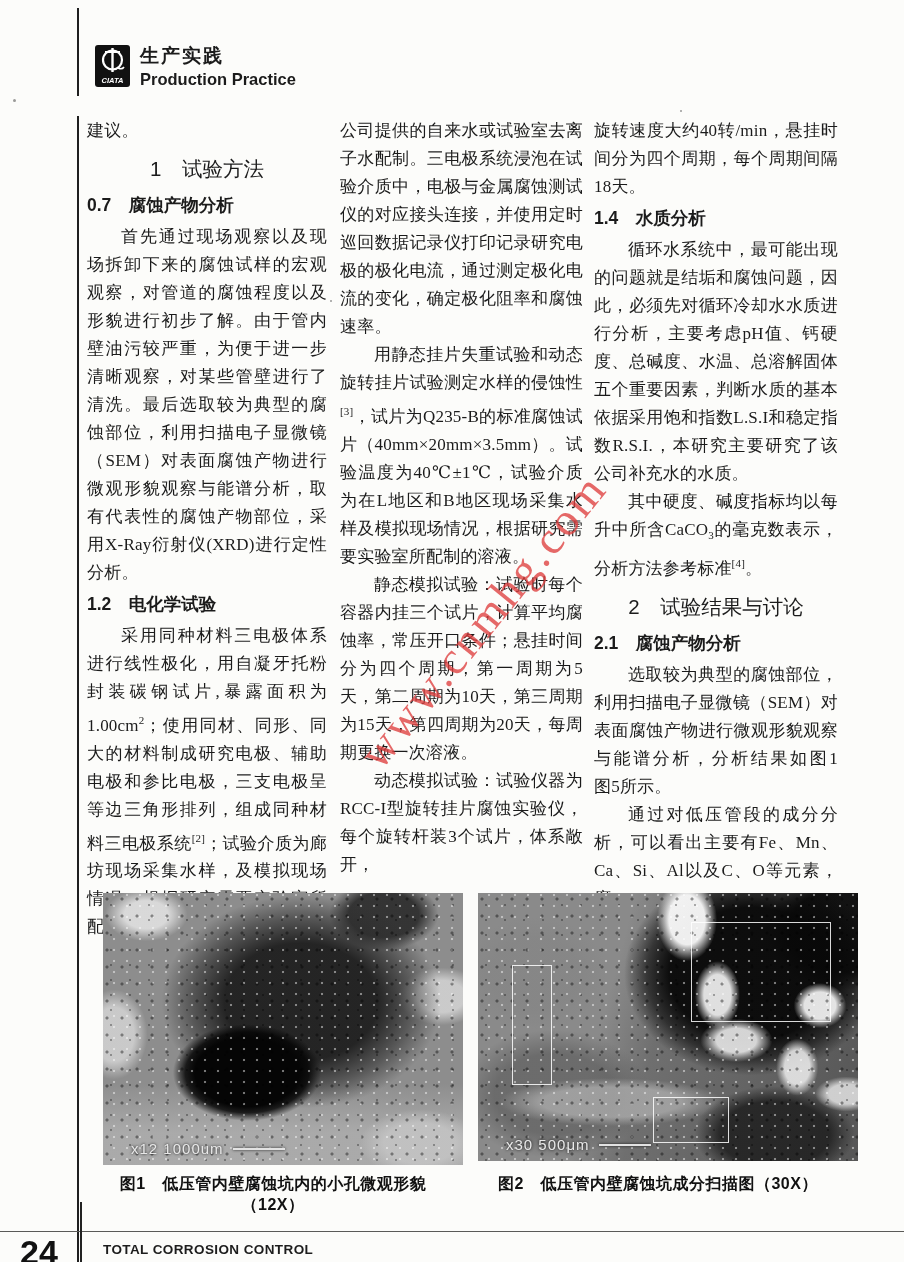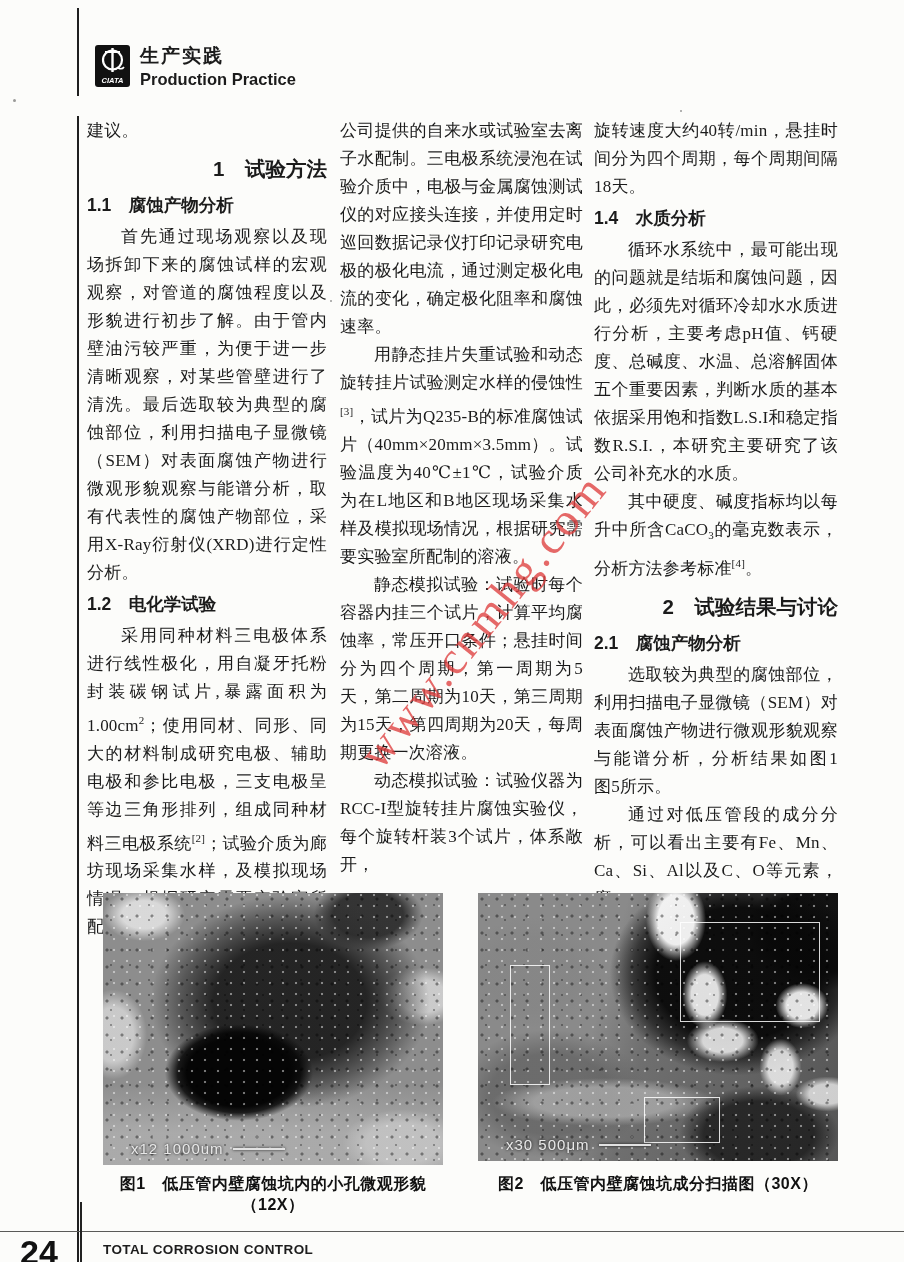--- a/index.html
+++ b/index.html
@@ -21,38 +21,38 @@
   .title-cn{font-size:19px;letter-spacing:2px;}
   .title-en{font-size:16.5px;margin-top:3px;text-align:center;}
 
   
   .col{position:absolute;top:117px;text-align:justify;}
   .col1{left:87px;width:240px;}
   .col2{left:340px;width:243px;}
   .col3{left:594px;width:244px;}
   .blk-p{font-size:17px;line-height:28px;margin:0;letter-spacing:0.2px;}
   .blk-p.indent{text-indent:2em;}
-  .blk-h1{font-family:"Liberation Sans","DejaVu Sans",sans-serif;font-weight:bold;
-          font-size:20.5px;line-height:30px;margin:9px 0 7px;text-align:right;}
+  .blk-h1{font-family:"Liberation Sans","DejaVu Sans",sans-serif;font-weight:normal;
+          font-size:20.5px;line-height:30px;margin:9px 0 7px;text-align:center;}
   .blk-h2{font-family:"Liberation Sans","DejaVu Sans",sans-serif;font-weight:bold;
           font-size:17.5px;line-height:29px;margin:3px 0 3px;text-align:left;}
   sup{font-size:11px;}
   sub{font-size:11px;}
 
   
   .watermark{
     position:absolute;left:267px;top:592px;width:440px;height:64px;
     transform:rotate(-51deg);transform-origin:center;
     font-family:"Liberation Serif","DejaVu Serif",serif;
     font-size:46px;letter-spacing:3px;color:rgba(222,62,62,0.78);
     text-align:center;pointer-events:none;
   }
 
   
-  .fig{position:absolute;overflow:hidden;}
+  .fig{position:absolute;overflow:hidden;padding-left:20px;}
   .fig1{left:103px;top:893px;width:340px;height:272px;
     background:
       radial-gradient(ellipse 95px 62px at 40% 66%, #050505 0 55%, rgba(5,5,5,0.85) 65%, transparent 78%),
       radial-gradient(ellipse 170px 130px at 55% 40%, rgba(25,25,25,0.9) 0 45%, rgba(45,45,45,0.55) 65%, transparent 82%),
       radial-gradient(ellipse 70px 45px at 78% 8%, rgba(30,30,30,0.8) 0 50%, transparent 78%),
       radial-gradient(ellipse 55px 35px at 12% 8%, rgba(225,225,225,0.9) 0 40%, transparent 75%),
       radial-gradient(ellipse 45px 60px at 3% 52%, rgba(212,212,212,0.85) 0 45%, transparent 75%),
       radial-gradient(ellipse 60px 40px at 94% 38%, rgba(218,218,218,0.8) 0 40%, transparent 72%),
       radial-gradient(ellipse 80px 45px at 88% 92%, rgba(200,200,200,0.75) 0 45%, transparent 75%),
       linear-gradient(to top, rgba(182,182,182,0.7) 0 12%, transparent 30%),
@@ -122,21 +122,21 @@
     </svg>
     <div class="header-titles">
       <div class="title-cn">生产实践</div>
       <div class="title-en">Production Practice</div>
     </div>
   </div>
 
   <div class="col col1">
       <div class="blk-p">建议。</div>
       <div class="blk-h1">1　试验方法</div>
-      <div class="blk-h2">1.1　腐蚀产物分析</div>
+      <div class="blk-h2">0.7　腐蚀产物分析</div>
       <div class="blk-p indent">首先通过现场观察以及现场拆卸下来的腐蚀试样的宏观观察，对管道的腐蚀程度以及形貌进行初步了解。由于管内壁油污较严重，为便于进一步清晰观察，对某些管壁进行了清洗。最后选取较为典型的腐蚀部位，利用扫描电子显微镜（SEM）对表面腐蚀产物进行微观形貌观察与能谱分析，取有代表性的腐蚀产物部位，采用X-Ray衍射仪(XRD)进行定性分析。</div>
       <div class="blk-h2">1.2　电化学试验</div>
       <div class="blk-p indent">采用同种材料三电极体系进行线性极化，用自凝牙托粉封装碳钢试片,暴露面积为1.00cm<sup>2</sup>；使用同材、同形、同大的材料制成研究电极、辅助电极和参比电极，三支电极呈等边三角形排列，组成同种材料三电极系统<sup>[2]</sup>；试验介质为廊坊现场采集水样，及模拟现场情况，根据研究需要实验室所配制的溶液，溶液用该</div>
     </div>
   <div class="col col2">
       <div class="blk-p">公司提供的自来水或试验室去离子水配制。三电极系统浸泡在试验介质中，电极与金属腐蚀测试仪的对应接头连接，并使用定时巡回数据记录仪打印记录研究电极的极化电流，通过测定极化电流的变化，确定极化阻率和腐蚀速率。</div>
       <div class="blk-p indent">用静态挂片失重试验和动态旋转挂片试验测定水样的侵蚀性<sup>[3]</sup>，试片为Q235-B的标准腐蚀试片（40mm×20mm×3.5mm）。试验温度为40℃±1℃，试验介质为在L地区和B地区现场采集水样及模拟现场情况，根据研究需要实验室所配制的溶液。</div>
       <div class="blk-p indent">静态模拟试验：试验时每个容器内挂三个试片，计算平均腐蚀率，常压开口条件；悬挂时间分为四个周期，第一周期为5天，第二周期为10天，第三周期为15天，第四周期为20天，每周期更换一次溶液。</div>
       <div class="blk-p indent">动态模拟试验：试验仪器为RCC-I型旋转挂片腐蚀实验仪，每个旋转杆装3个试片，体系敞开，</div>
     </div>

